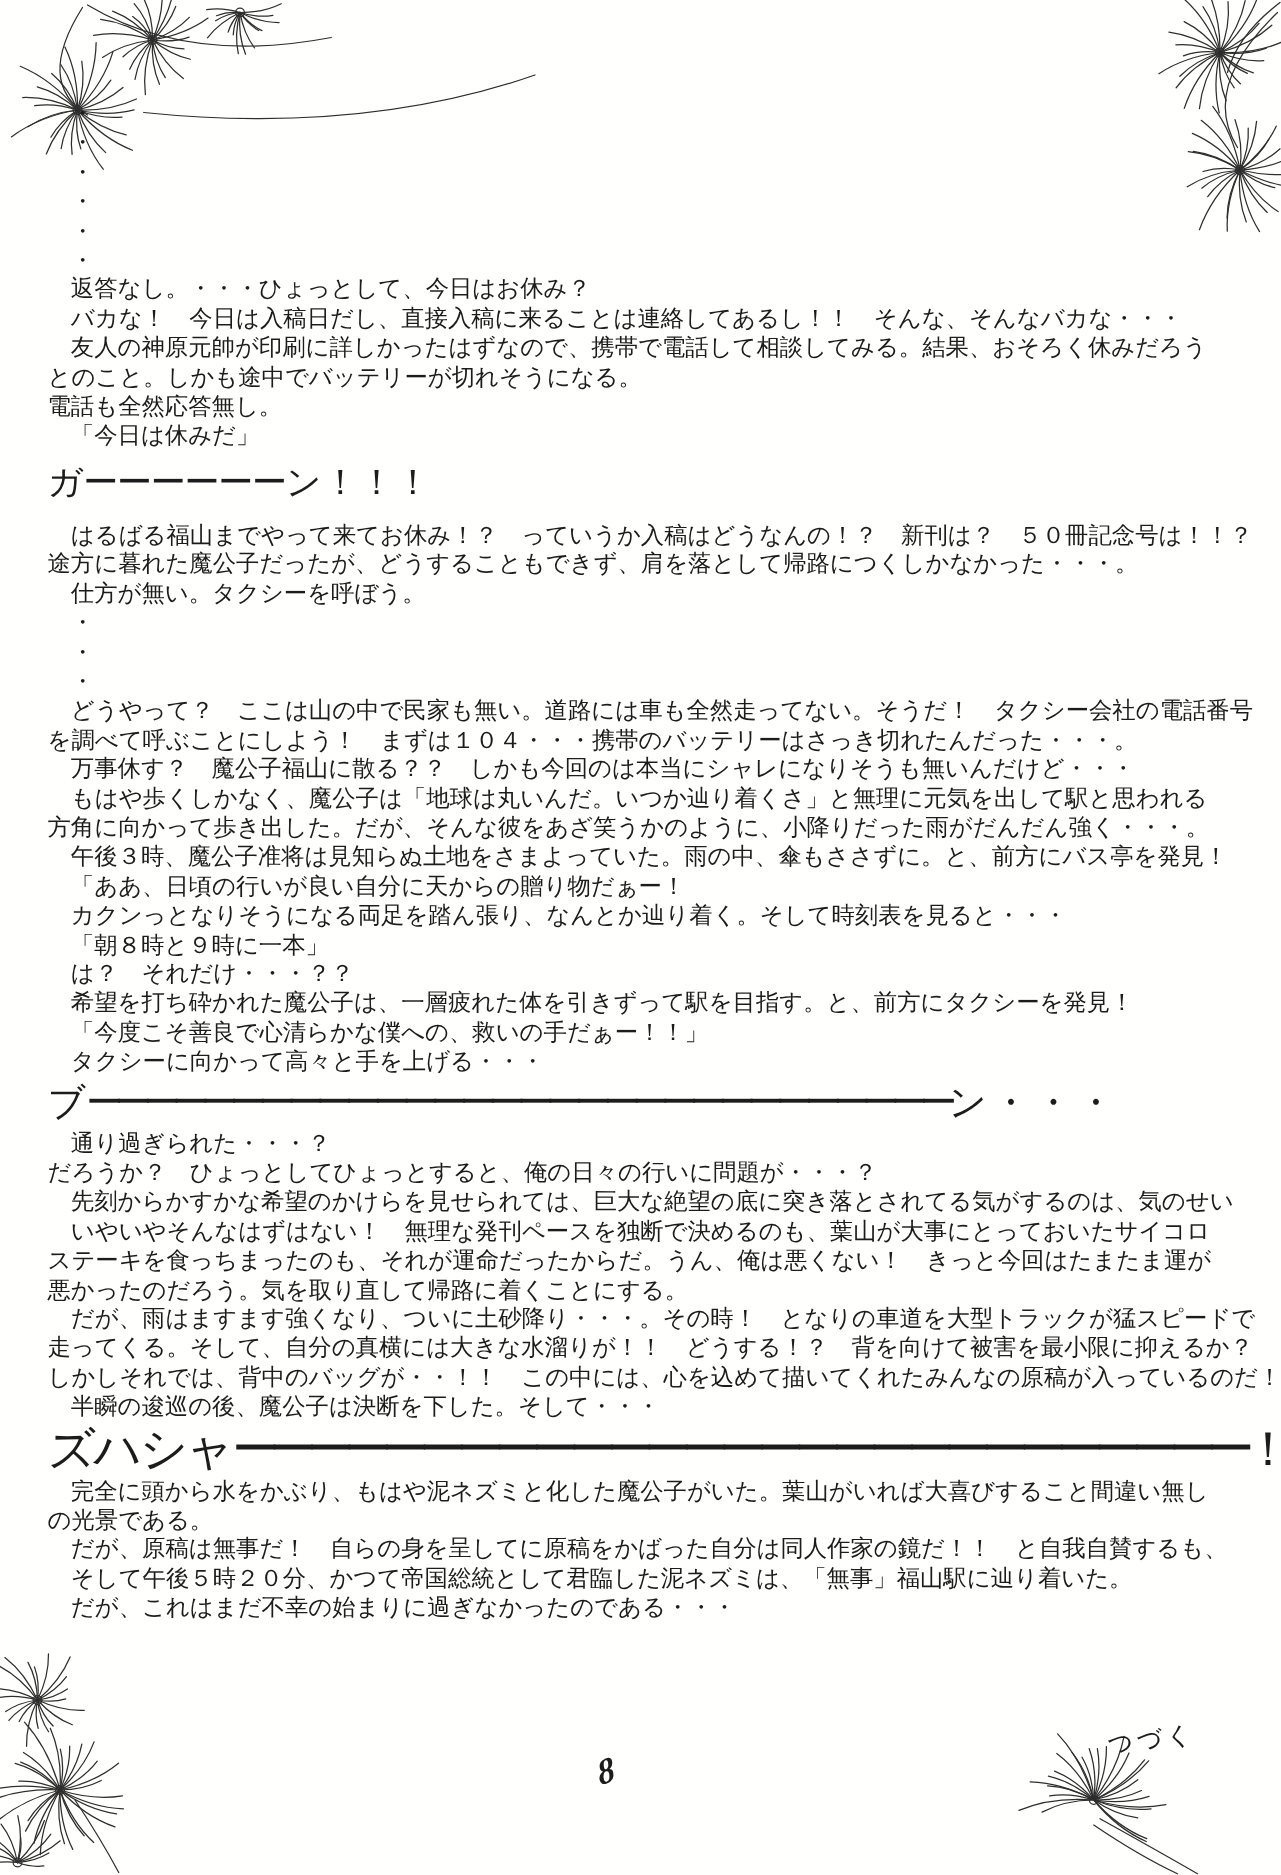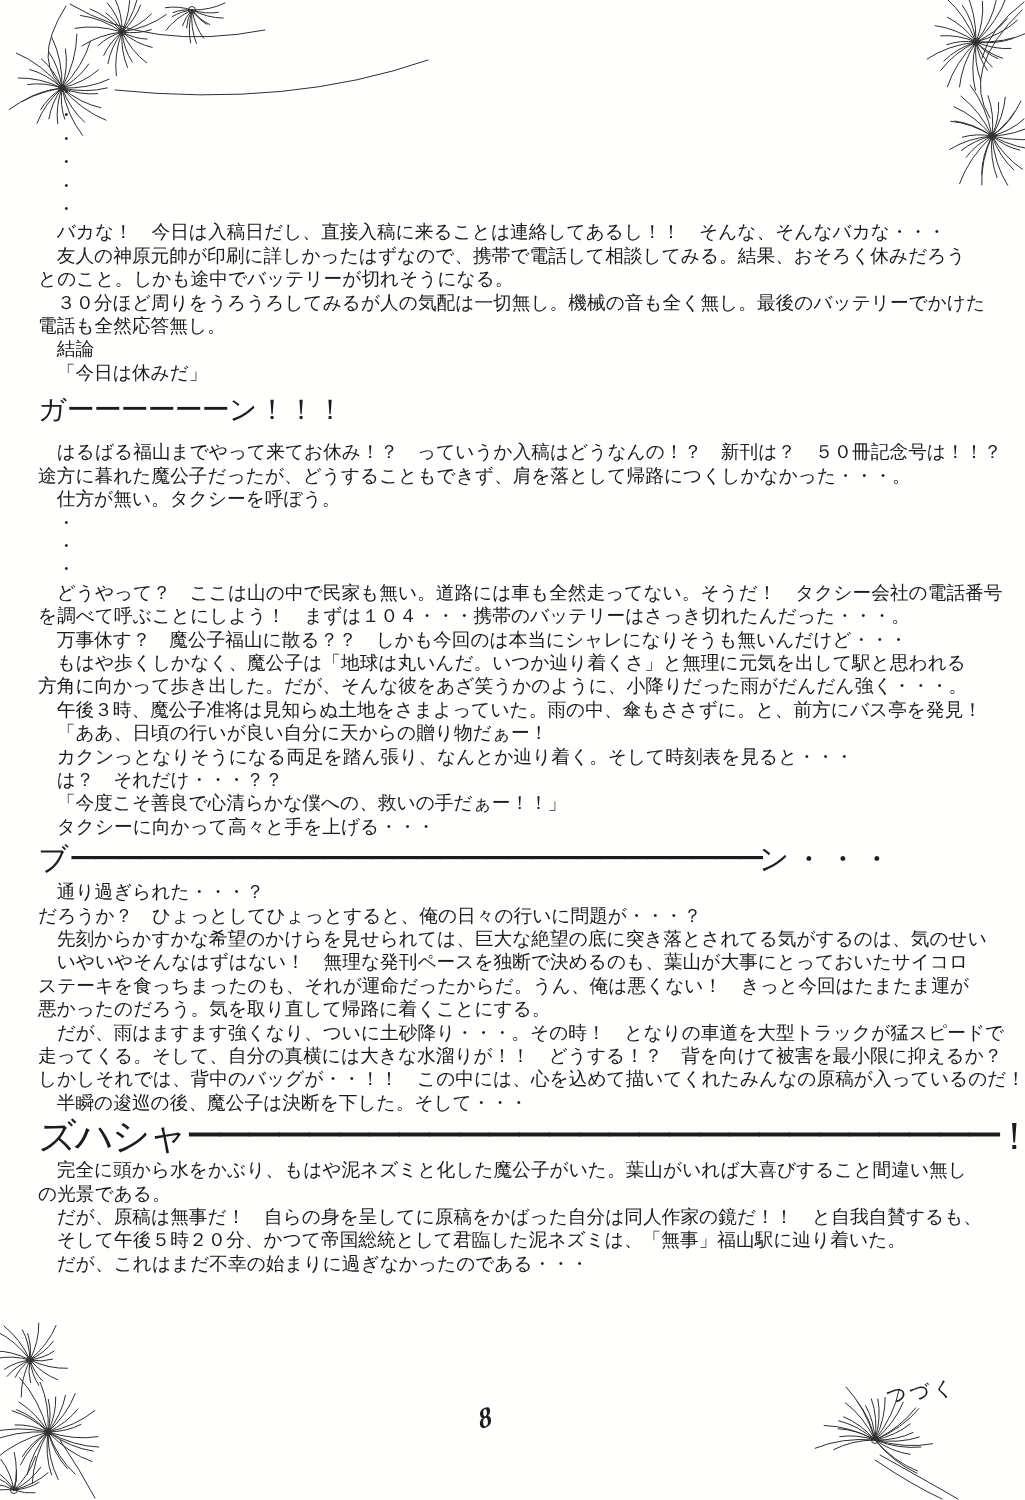--- a/index.html
+++ b/index.html
@@ -303,43 +303,44 @@
       <path d="M 95 75 Q 132 100 162 114"></path>
     </svg>
 
   <div class="text-block">
       <div class="line body">　・</div>
       <div class="line body">　・</div>
       <div class="line body">　・</div>
       <div class="line body">　・</div>
       <div class="line body">　・</div>
       <div class="line body">　・</div>
+      <div class="line body">　返答なし。・・・ひょっとして、今日はお休み？</div>
       <div class="line body">　バカな！　今日は入稿日だし、直接入稿に来ることは連絡してあるし！！　そんな、そんなバカな・・・</div>
       <div class="line body">　友人の神原元帥が印刷に詳しかったはずなので、携帯で電話して相談してみる。結果、おそろく休みだろう</div>
       <div class="line body">とのこと。しかも途中でバッテリーが切れそうになる。</div>
-      <div class="line body">　３０分ほど周りをうろうろしてみるが人の気配は一切無し。機械の音も全く無し。最後のバッテリーでかけた</div>
       <div class="line body">電話も全然応答無し。</div>
-      <div class="line body">　結論</div>
       <div class="line body">　「今日は休みだ」</div>
       <div class="line big1"><span class="head">ガ</span><span class="dash">ーーーーーー</span><span class="tail">ン！！！</span></div>
       <div class="line body">　はるばる福山までやって来てお休み！？　っていうか入稿はどうなんの！？　新刊は？　５０冊記念号は！！？</div>
       <div class="line body">途方に暮れた魔公子だったが、どうすることもできず、肩を落として帰路につくしかなかった・・・。</div>
       <div class="line body">　仕方が無い。タクシーを呼ぼう。</div>
       <div class="line body">　・</div>
       <div class="line body">　・</div>
       <div class="line body">　・</div>
       <div class="line body">　どうやって？　ここは山の中で民家も無い。道路には車も全然走ってない。そうだ！　タクシー会社の電話番号</div>
       <div class="line body">を調べて呼ぶことにしよう！　まずは１０４・・・携帯のバッテリーはさっき切れたんだった・・・。</div>
       <div class="line body">　万事休す？　魔公子福山に散る？？　しかも今回のは本当にシャレになりそうも無いんだけど・・・</div>
       <div class="line body">　もはや歩くしかなく、魔公子は「地球は丸いんだ。いつか辿り着くさ」と無理に元気を出して駅と思われる</div>
       <div class="line body">方角に向かって歩き出した。だが、そんな彼をあざ笑うかのように、小降りだった雨がだんだん強く・・・。</div>
       <div class="line body">　午後３時、魔公子准将は見知らぬ土地をさまよっていた。雨の中、傘もささずに。と、前方にバス亭を発見！</div>
       <div class="line body">　「ああ、日頃の行いが良い自分に天からの贈り物だぁー！</div>
       <div class="line body">　カクンっとなりそうになる両足を踏ん張り、なんとか辿り着く。そして時刻表を見ると・・・</div>
+      <div class="line body">　「朝８時と９時に一本」</div>
       <div class="line body">　は？　それだけ・・・？？</div>
+      <div class="line body">　希望を打ち砕かれた魔公子は、一層疲れた体を引きずって駅を目指す。と、前方にタクシーを発見！</div>
       <div class="line body">　「今度こそ善良で心清らかな僕への、救いの手だぁー！！」</div>
       <div class="line body">　タクシーに向かって高々と手を上げる・・・</div>
       <div class="line big2"><span class="head">ブ</span><span class="dash">ーーーーーーーーーーーーーーーーーーーーーーーーーーーーーー</span><span class="tail">ン・・・</span></div>
       <div class="line body">　通り過ぎられた・・・？</div>
       <div class="line body">だろうか？　ひょっとしてひょっとすると、俺の日々の行いに問題が・・・？</div>
       <div class="line body">　先刻からかすかな希望のかけらを見せられては、巨大な絶望の底に突き落とされてる気がするのは、気のせい</div>
       <div class="line body">　いやいやそんなはずはない！　無理な発刊ペースを独断で決めるのも、葉山が大事にとっておいたサイコロ</div>
       <div class="line body">ステーキを食っちまったのも、それが運命だったからだ。うん、俺は悪くない！　きっと今回はたまたま運が</div>
       <div class="line body">悪かったのだろう。気を取り直して帰路に着くことにする。</div>
       <div class="line body">　だが、雨はますます強くなり、ついに土砂降り・・・。その時！　となりの車道を大型トラックが猛スピードで</div>

